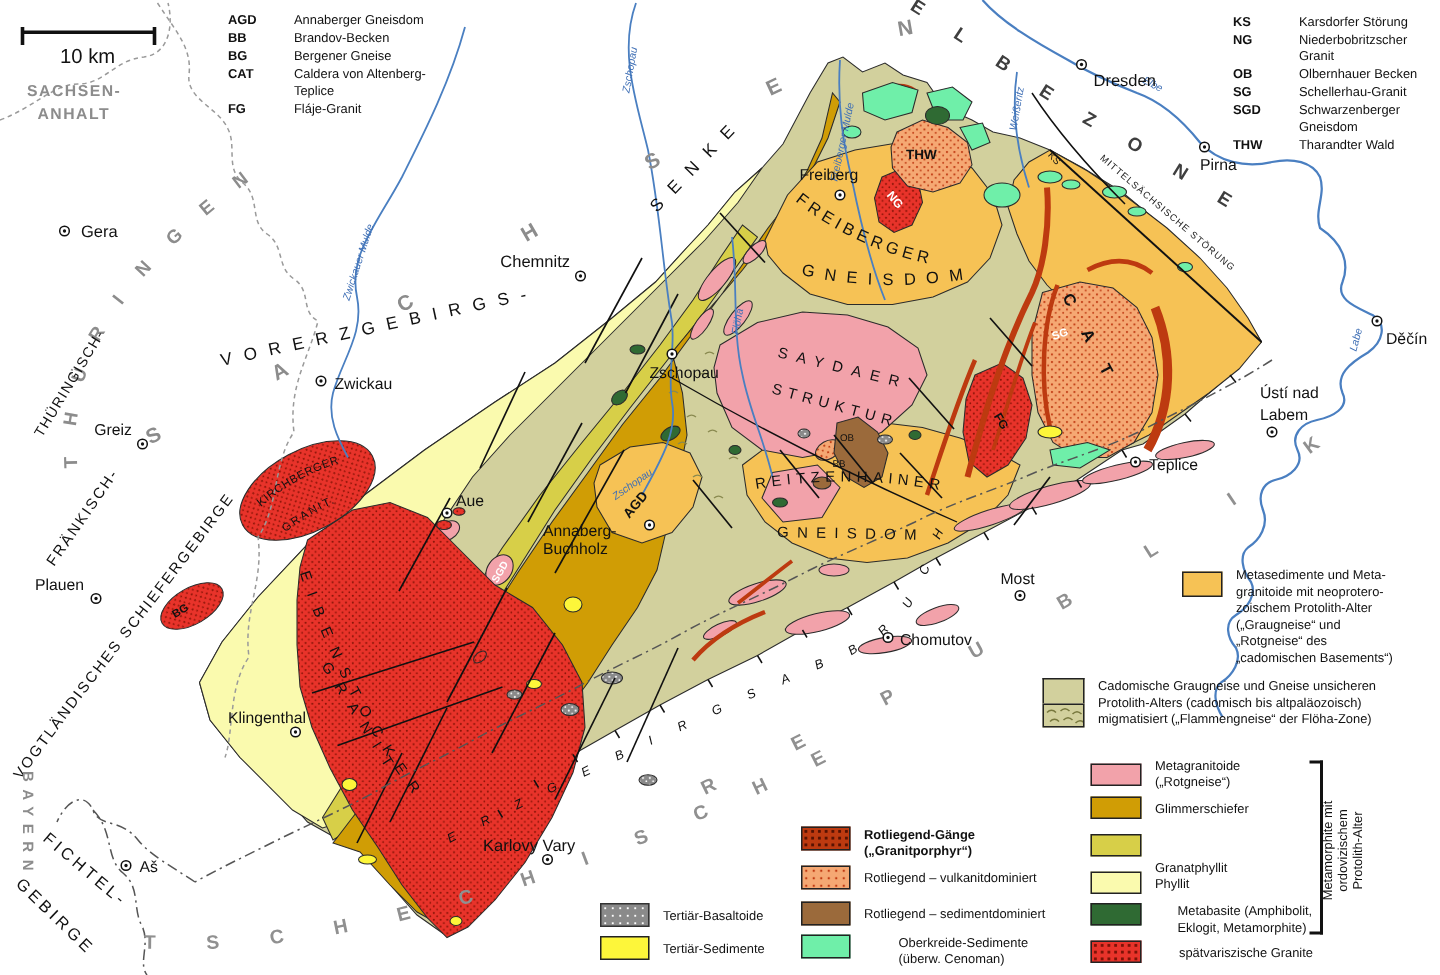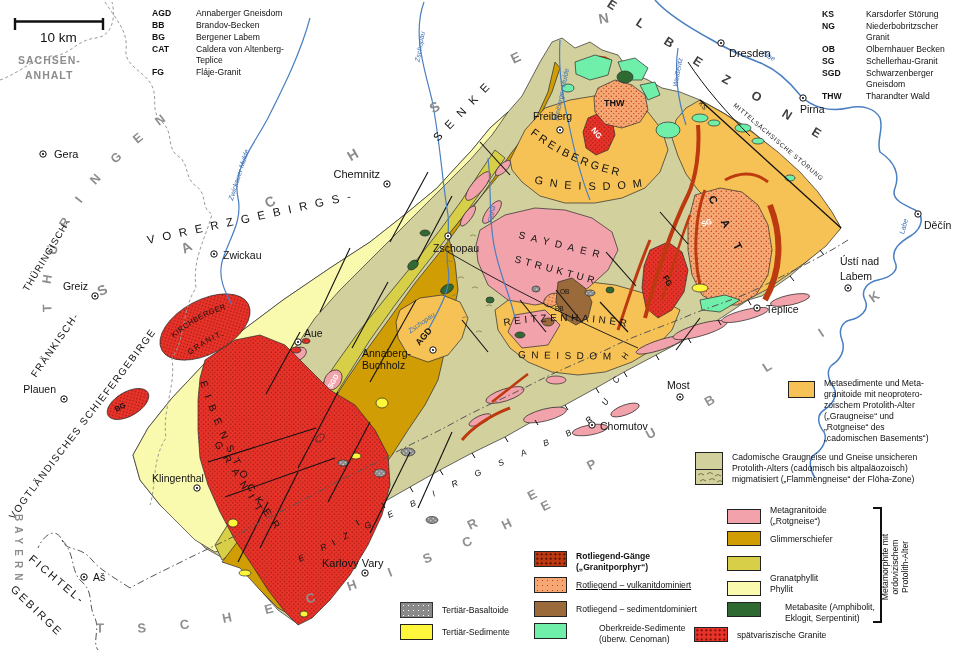--- a/index.html
+++ b/index.html
@@ -401,21 +401,21 @@
     </g>
   </g>
 </svg>
 
 <div class="panel abbr-table" style="left:152px;top:8px;width:170px;">
   <div class="a">AGD</div>
       <div>Annaberger Gneisdom</div>
   <div class="a">BB</div>
       <div>Brandov-Becken</div>
   <div class="a">BG</div>
-      <div>Bergener Labem</div>
+      <div>Bergener Gneise</div>
   <div class="a">CAT</div>
       <div style="width:92px;">Caldera von Altenberg-Teplice</div>
   <div class="a">FG</div>
       <div>Fláje-Granit</div>
 </div>
 <div class="panel abbr-table" style="left:822px;top:9px;width:136px;">
   <div class="a">KS</div>
       <div>Karsdorfer Störung</div>
   <div class="a">NG</div>
       <div style="width:92px;">Niederbobritzscher Granit</div>
@@ -487,24 +487,24 @@
   <div class="leg-row" style="left:727px;top:581px;">
     <div class="sw" style="width:34px;height:15px;background:#fafaae;"></div>
     <div class="leg-lbl panel" style="position:static;margin-top:3px;">
           <div>Phyllit</div>
         </div>
   </div>
   <div class="leg-row" style="left:727px;top:602px;">
     <div class="sw" style="width:34px;height:15px;background:#2f6a33;"></div>
     <div class="leg-lbl panel" style="position:static;margin-left:24px;">
       <div>Metabasite (Amphibolit,</div>
-      <div>Eklogit, Serpentinit)</div>
+      <div>Eklogit, Metamorphite)</div>
     </div>
   </div>
-  <div class="leg-row" style="left:694px;top:627px;">
+  <div class="leg-row" style="left:727px;top:627px;gap:16px;">
     <div class="sw sw-dots-red" style="width:34px;height:15px;"></div>
     <div class="leg-lbl panel" style="position:static;margin-top:3px;">
           <div>spätvariszische Granite</div>
         </div>
   </div>
   <div class="bracket" style="left:873px;top:507px;height:112px;"></div>
   <div class="vlabel" style="left:830px;top:552px;width:130px;">
     <div>Metamorphite mit</div>
     <div>ordovizischem</div>
     <div>Protolith-Alter</div>
@@ -527,21 +527,21 @@
 </div>
 
 <div>
   <div class="leg-row" style="left:534px;top:551px;font-weight:bold;">
     <div class="sw sw-dots-gaenge" style="width:33px;height:16px;"></div>
     <div class="leg-lbl panel" style="position:static;">
       <div>Rotliegend-Gänge</div>
       <div>(„Granitporphyr“)</div>
     </div>
   </div>
-  <div class="leg-row" style="left:534px;top:577px;text-decoration:underline;">
+  <div class="leg-row" style="left:534px;top:577px;">
     <div class="sw sw-dots-vulk" style="width:33px;height:16px;"></div>
     <div class="leg-lbl panel" style="position:static;margin-top:3px;">
           <div>Rotliegend – vulkanitdominiert</div>
         </div>
   </div>
   <div class="leg-row" style="left:534px;top:601px;">
     <div class="sw" style="width:33px;height:16px;background:#9b6a3b;"></div>
     <div class="leg-lbl panel" style="position:static;margin-top:3px;">
           <div>Rotliegend – sedimentdominiert</div>
         </div>

